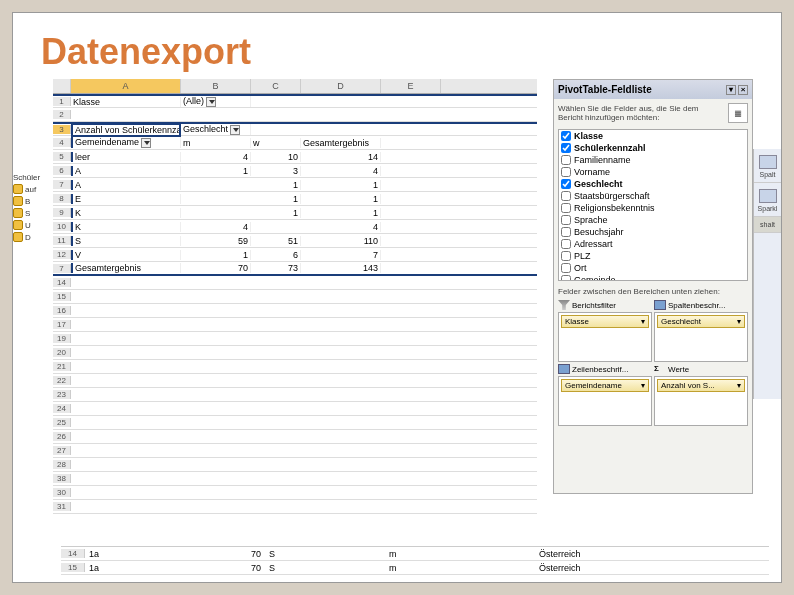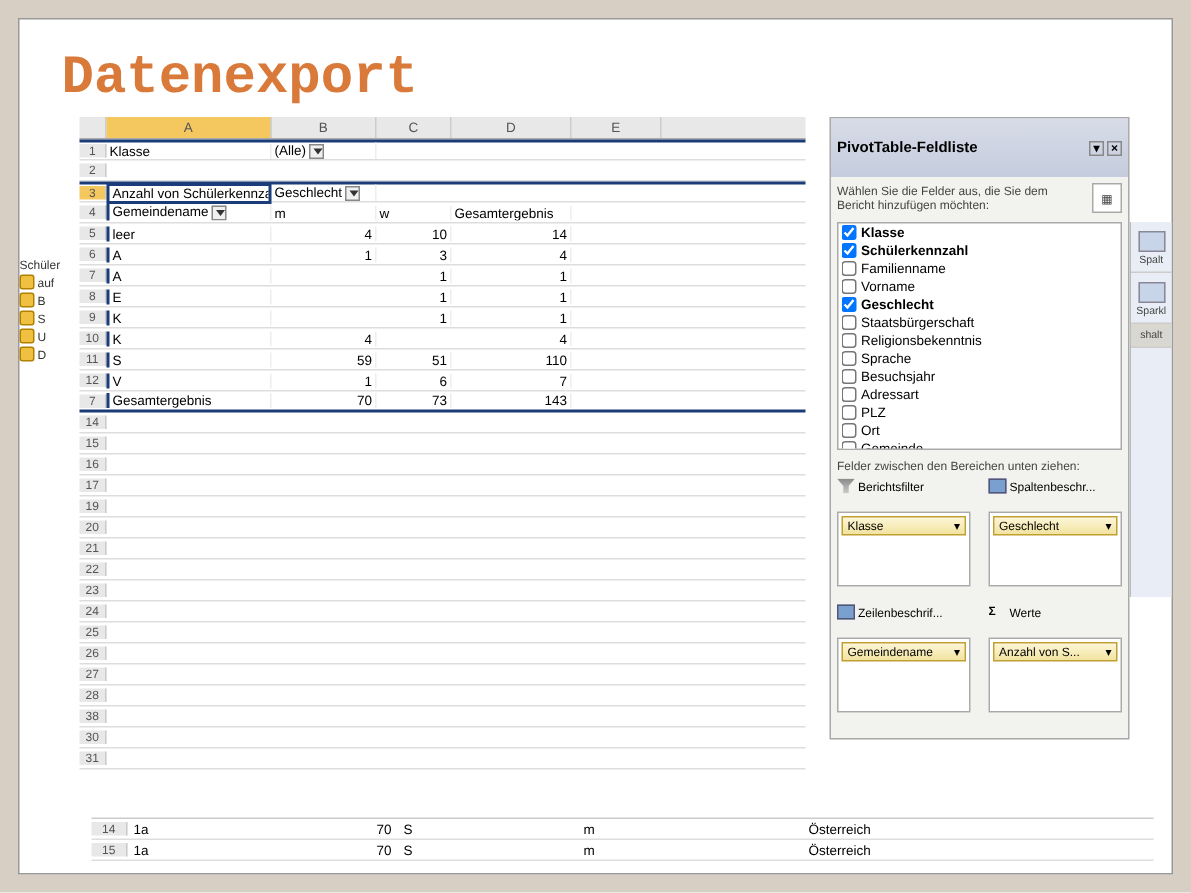--- a/index.html
+++ b/index.html
@@ -1,18 +1,18 @@
 <!DOCTYPE html>
 <html><head>
 <meta charset="utf-8">
 <style>
   * { box-sizing: border-box; margin: 0; padding: 0; font-family: Arial, sans-serif; }
   body { width: 794px; height: 595px; background: #d7cfc3; overflow: hidden; }
   .slide { position: absolute; top: 12px; left: 12px; right: 12px; bottom: 12px; background: #fff; border: 1px solid #999; }
-  .title { color: #d97a3a; font-size: 36px; font-weight: bold; padding: 18px 0 6px 28px; font-family: Liberation Mono, monospace; }
+  .title { color: #d97a3a; font-size: 36px; font-weight: bold; padding: 18px 0 6px 28px; font-family: Liberation Sans, sans-serif; }
   .content { position: relative; width: 100%; height: calc(100% - 70px); }
   
   .left-frag { position: absolute; left: 0; top: 94px; width: 40px; height: 150px; font-size: 8px; color: #333; }
   .left-frag .item { display: flex; align-items: center; gap: 2px; margin: 2px 0; }
   .ficon { width: 10px; height: 10px; background: #f0c040; border: 1px solid #b08000; border-radius: 2px; }
   
   .sheet { position: absolute; left: 40px; top: 0; width: 484px; height: 420px; background: #fff; font-size: 9px; }
   .colhdr { display: flex; background: #e8e8e8; border-bottom: 1px solid #aaa; }
   .colhdr .ch { border-right: 1px solid #ccc; text-align: center; padding: 2px 0; color: #555; }
   .ch-n { width: 18px; }
@@ -34,30 +34,30 @@
   
   .pivot-border-top { border-top: 2px solid #1a3d7a; }
   .pivot-border-bottom { border-bottom: 2px solid #1a3d7a; }
   .pivot-border-left { border-left: 2px solid #1a3d7a; }
   .pivot-border-right { border-right: 2px solid #1a3d7a; }
   .selected-row .rn { background: #f5c85f; }
   .dd { display: inline-block; width: 10px; height: 10px; border: 1px solid #888; background: #f0f0f0; position: relative; vertical-align: middle; margin-left: 2px; }
   .dd::after { content: ""; position: absolute; top: 2px; left: 2px; border-left: 3px solid transparent; border-right: 3px solid transparent; border-top: 4px solid #333; }
   
   .fieldlist { position: absolute; right: 28px; top: 0; width: 200px; height: 415px; background: #f2f2ee; border: 1px solid #aaa; font-size: 9px; }
-  .fl-title { display: flex; justify-content: space-between; align-items: center; background: linear-gradient(#d8dce8, #c4ccdd); padding: 14px 4px; font-weight: bold; font-size: 10px; }
+  .fl-title { display: flex; justify-content: space-between; align-items: center; background: linear-gradient(#d8dce8, #c4ccdd); padding: 4px 4px; font-weight: bold; font-size: 10px; }
   .fl-title .tbtn { display: flex; gap: 2px; }
   .fl-title .tx { width: 10px; height: 10px; border: 1px solid #888; text-align: center; line-height: 8px; font-size: 8px; }
   .fl-hint { padding: 4px; font-size: 8px; color: #444; display: flex; align-items: center; gap: 8px; }
   .fl-hint .gear { width: 20px; height: 20px; border: 1px solid #aaa; background: #fff; display: flex; align-items: center; justify-content: center; }
   .fl-fields { background: #fff; border: 1px solid #aaa; margin: 2px 4px; height: 152px; overflow: hidden; }
   .fl-field { display: flex; align-items: center; gap: 3px; padding: 1px 2px; }
   .fl-field input { width: 10px; height: 10px; }
   .fl-dragh { padding: 4px; font-size: 8px; color: #444; }
-  .fl-areas { display: grid; grid-template-columns: 1fr 1fr; grid-template-rows: auto 50px auto 50px; gap: 12px; padding: 0 4px; }
+  .fl-areas { display: grid; grid-template-columns: 1fr 1fr; grid-template-rows: auto 50px auto 50px; gap: 2px; padding: 0 4px; }
   .fl-area-lbl { display: flex; align-items: center; gap: 2px; font-size: 8px; }
   .fl-area-lbl .aicon { width: 12px; height: 10px; }
   .aicon-filter { background: linear-gradient(#888,#ccc); clip-path: polygon(0 0,100% 0,65% 50%,65% 100%,35% 100%,35% 50%); }
   .aicon-col { background: #7aa0d0; border: 1px solid #557; }
   .aicon-row { background: #7aa0d0; border: 1px solid #557; }
   .aicon-sigma::after { content: "Σ"; font-weight: bold; }
   .fl-area-box { background: #fff; border: 1px solid #aaa; padding: 2px; }
   .fl-pill { background: linear-gradient(#fdf6d8,#f2e3a0); border: 1px solid #c0a030; padding: 1px 3px; font-size: 8px; display: flex; justify-content: space-between; align-items: center; }
   
   .ribbon-frag { position: absolute; right: 0; top: 70px; width: 28px; height: 250px; background: #e9edf5; border-left: 1px solid #bbb; font-size: 7px; color: #444; }

